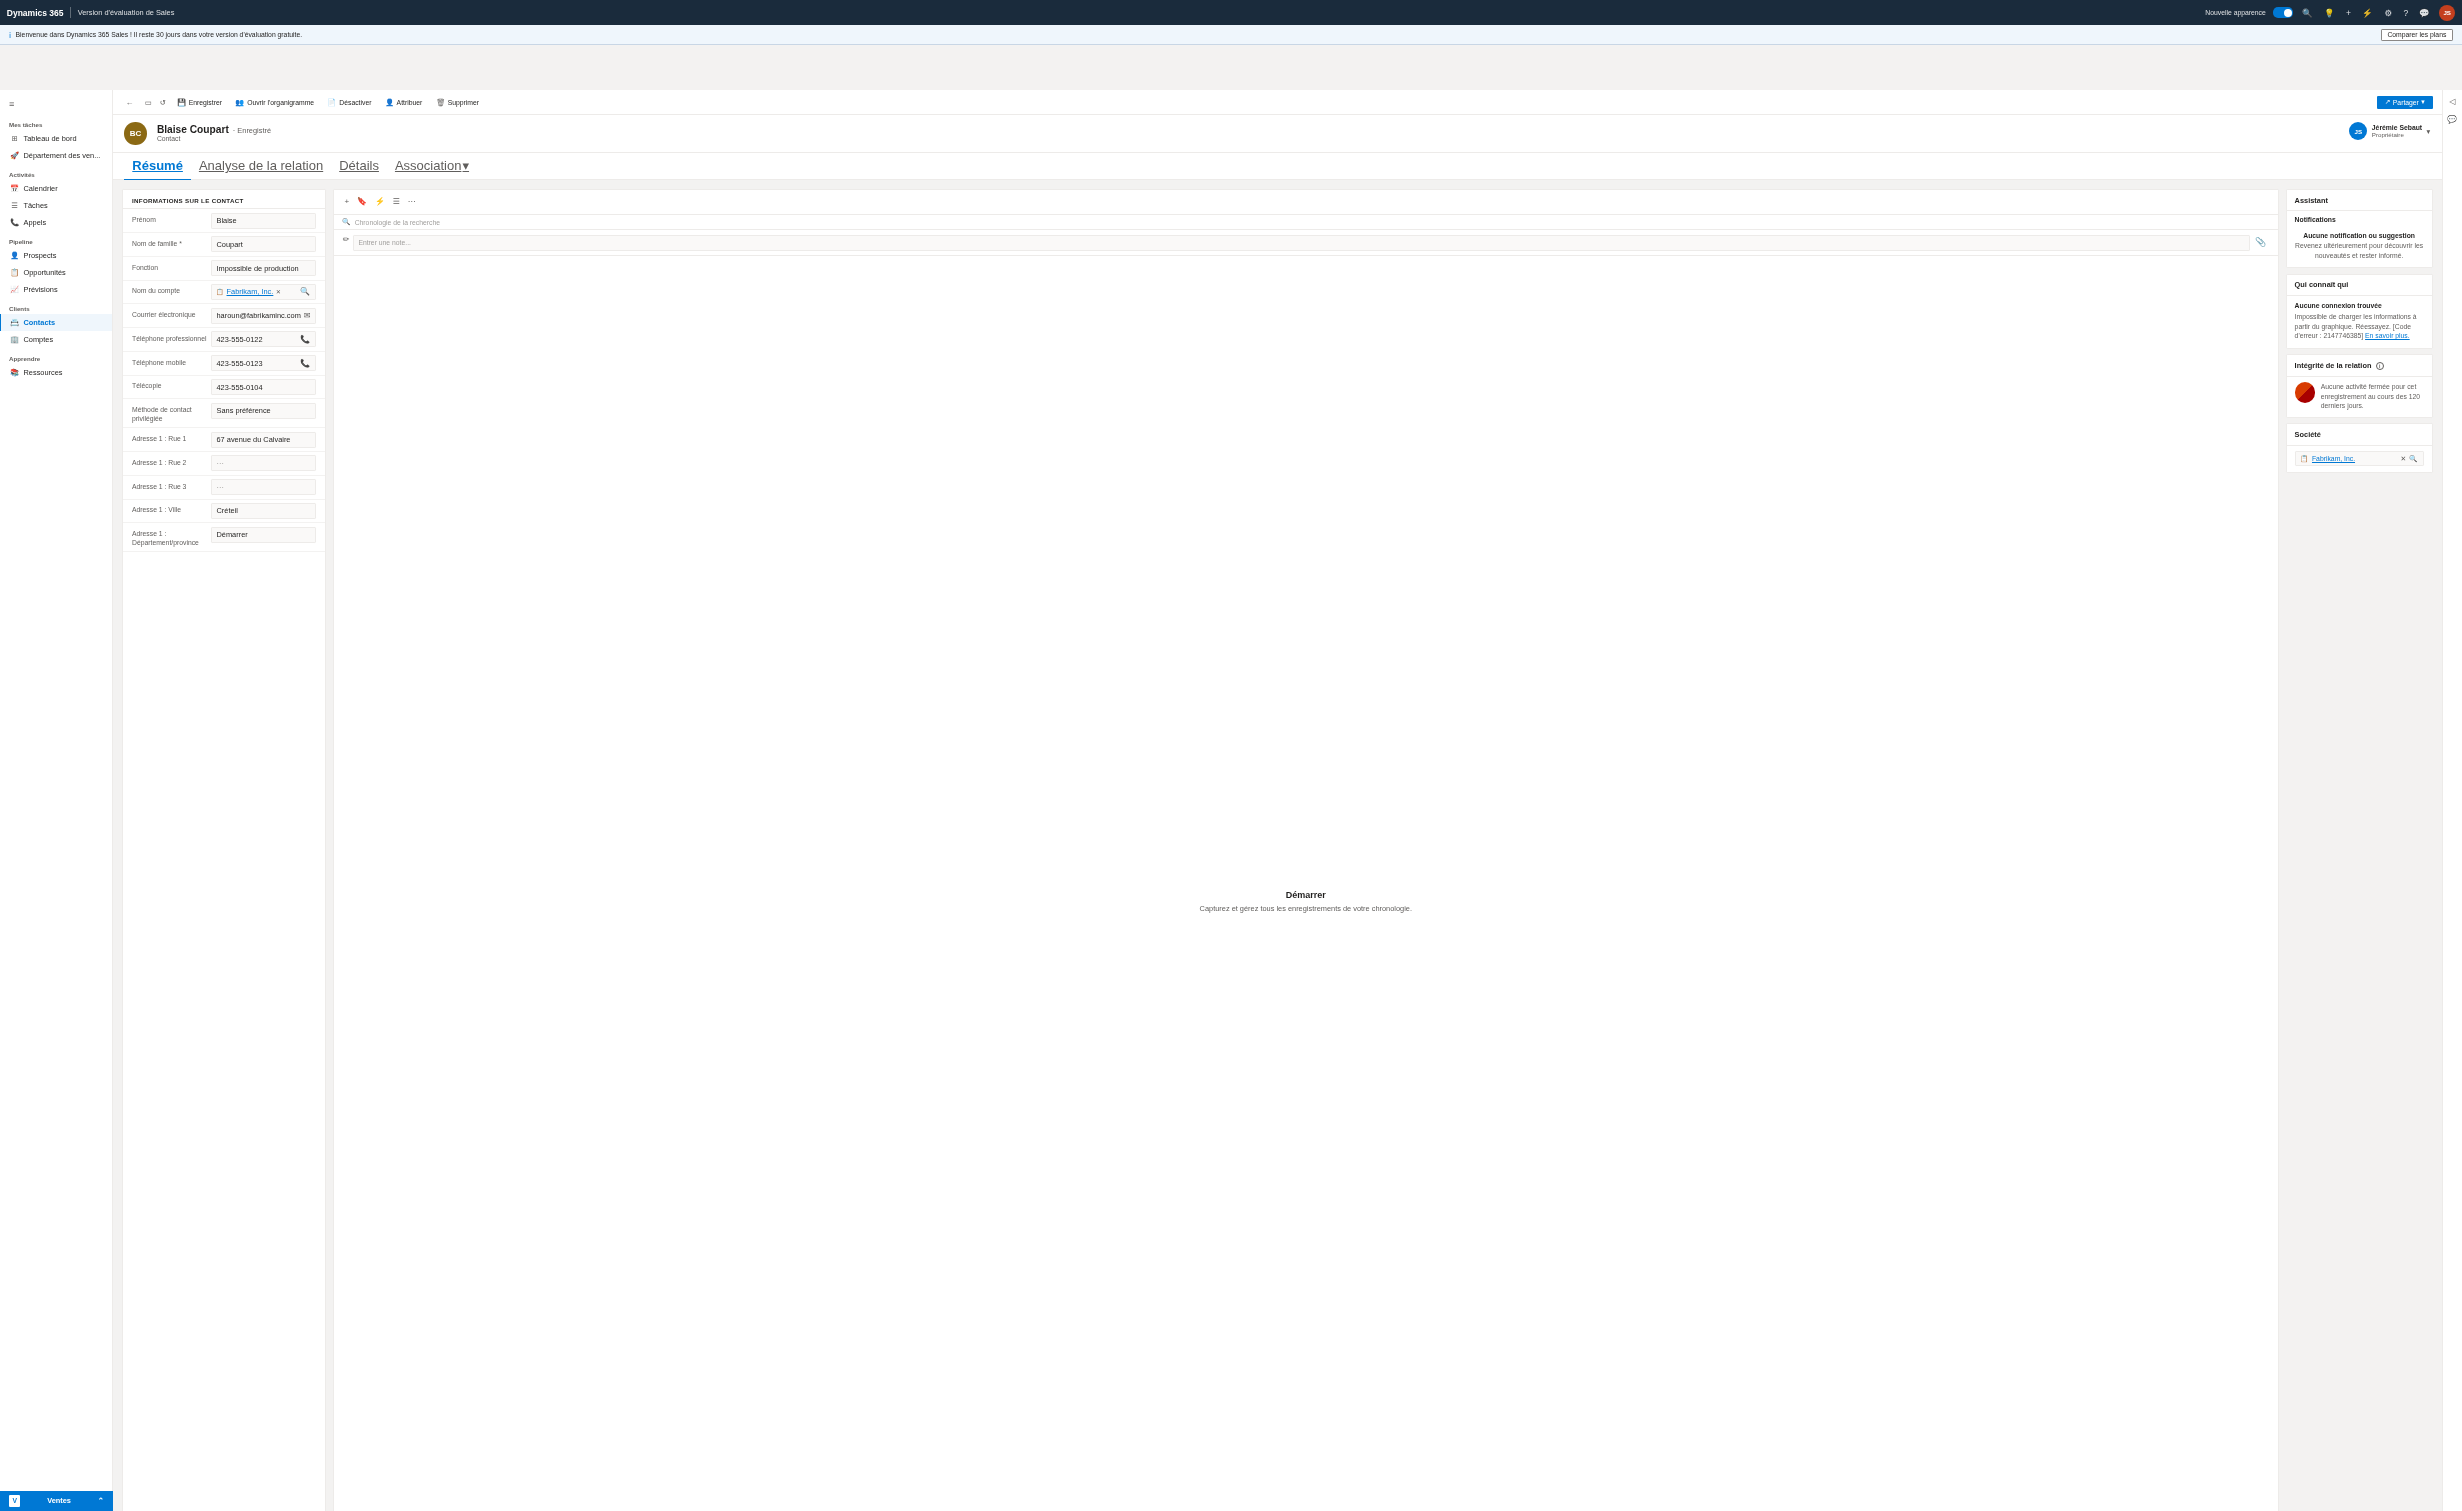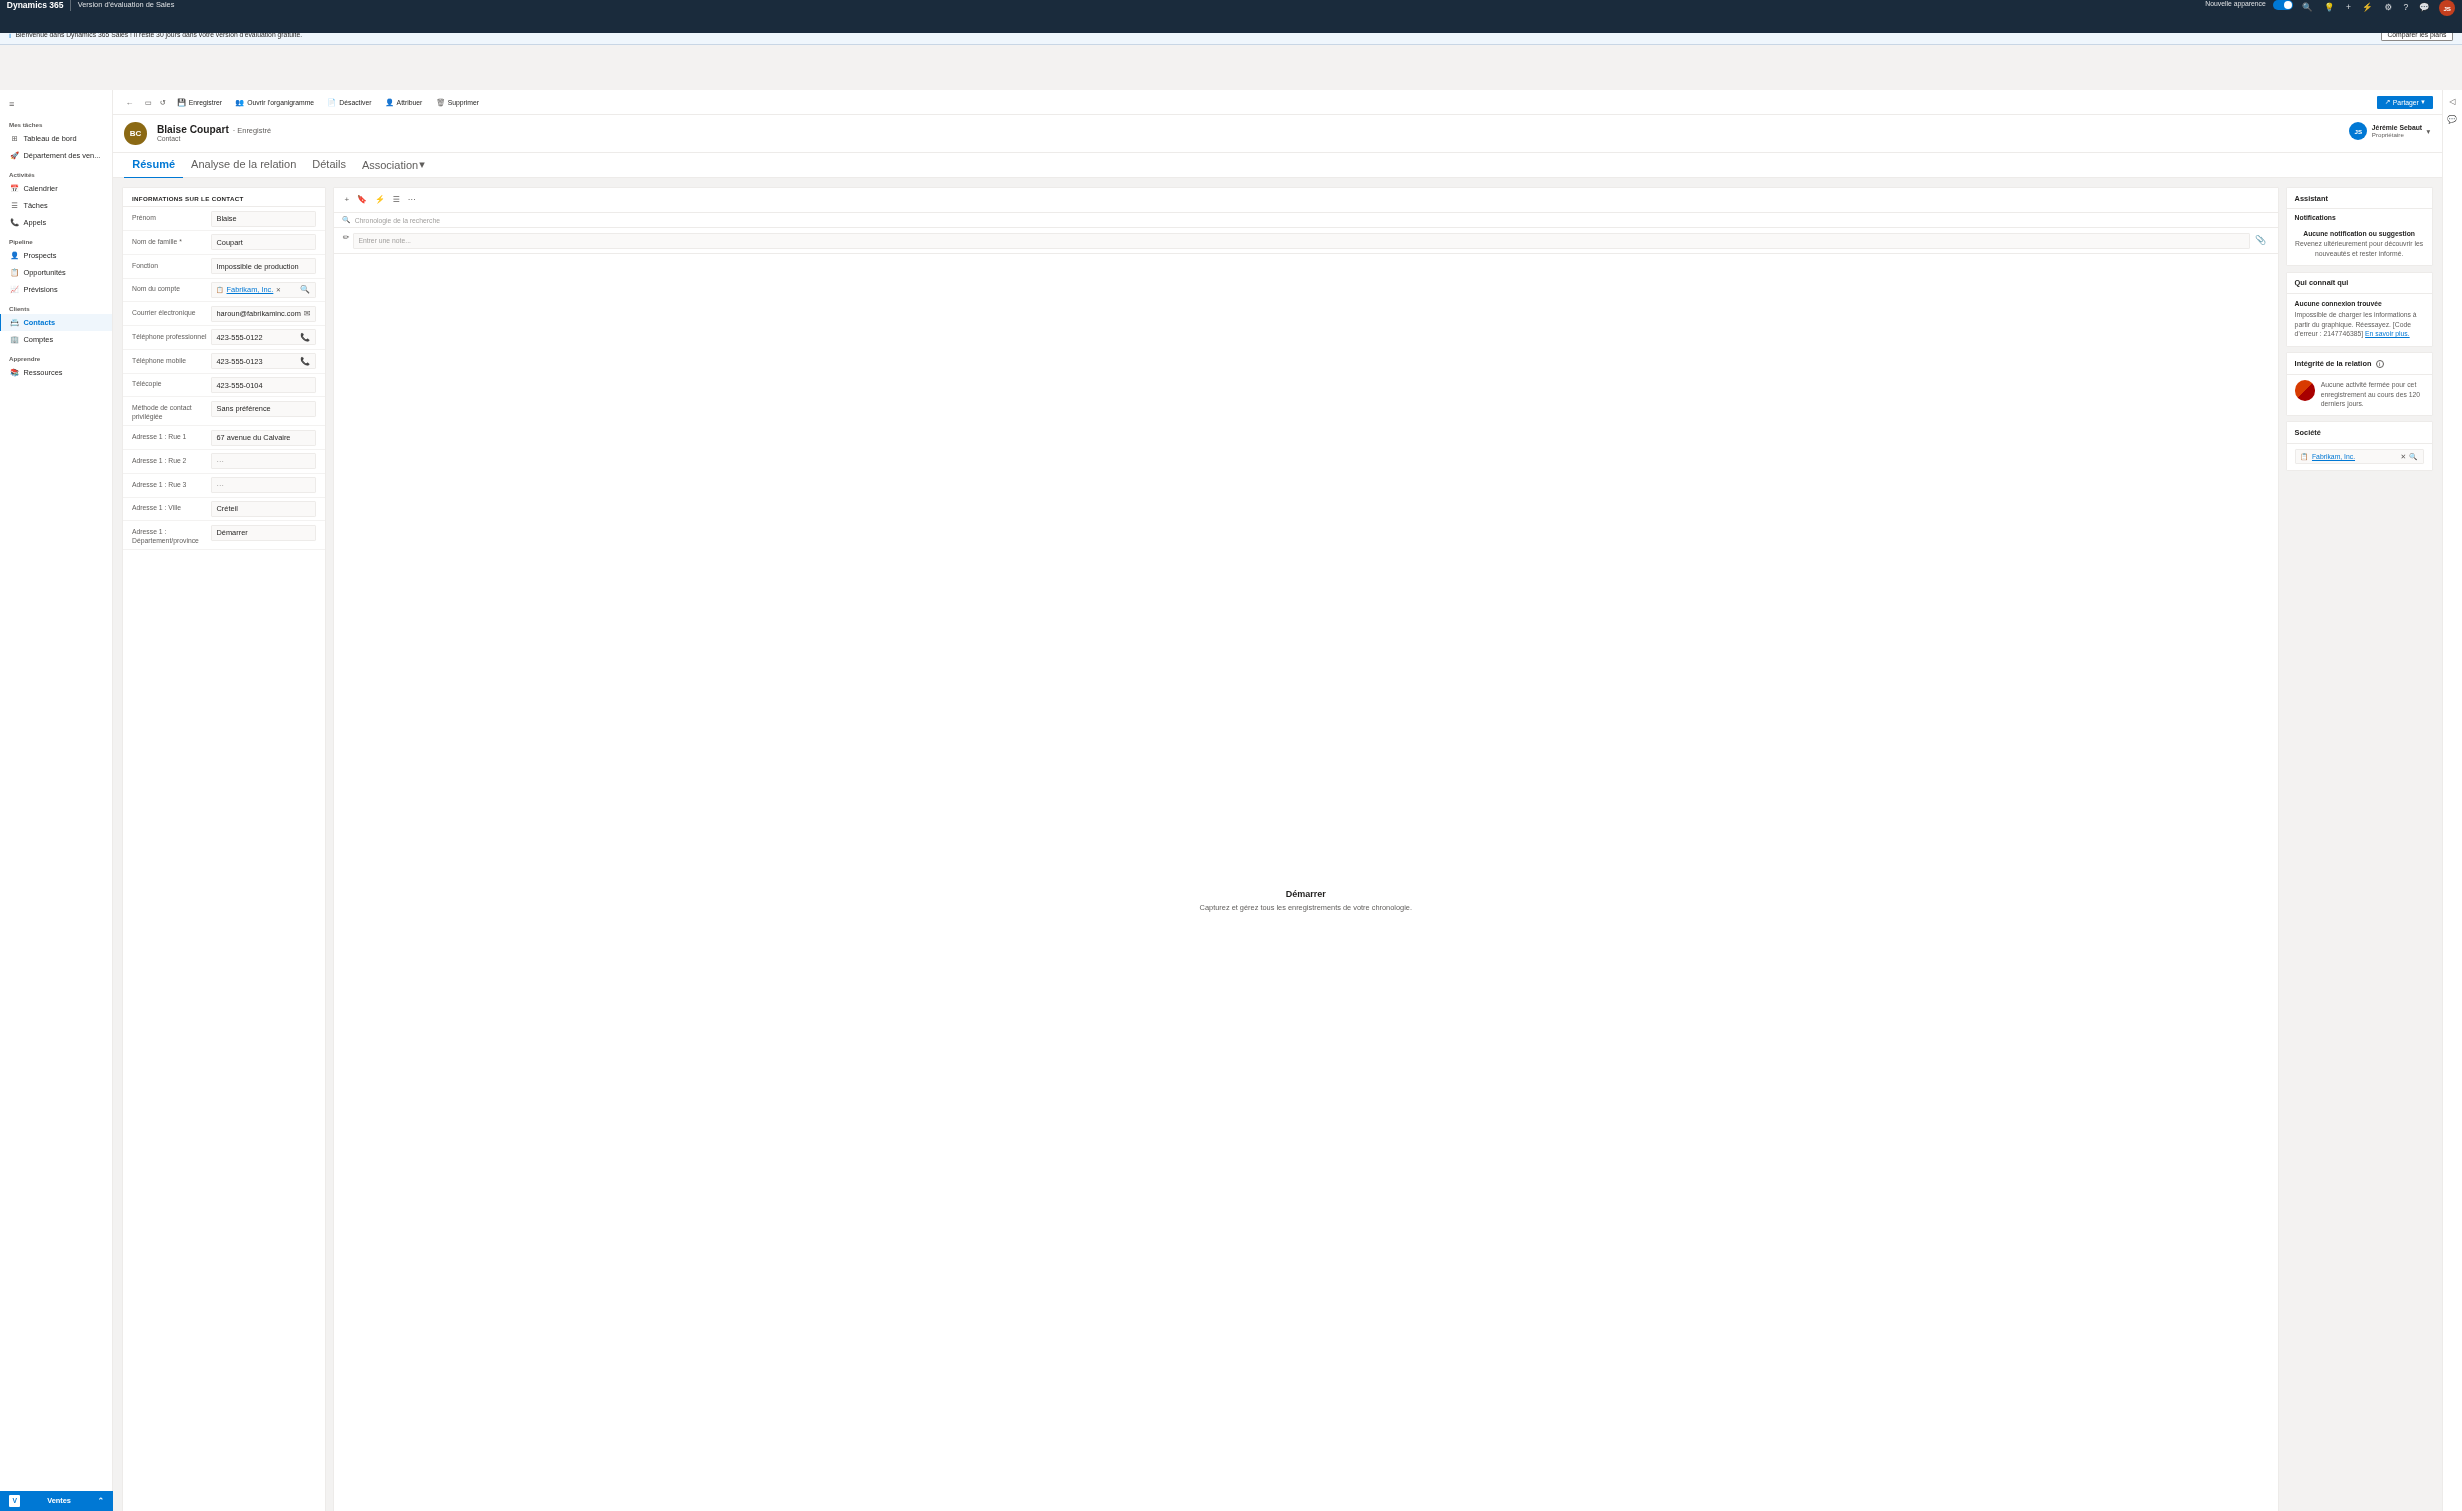--- a/index.html
+++ b/index.html
@@ -1,22 +1,23 @@
 <!DOCTYPE html>
 <html style="font-size:9px"><head>
   <meta charset="utf-8">
   <style>
     * { box-sizing: border-box; margin: 0; padding: 0; }
     body { font-family: 'Segoe UI', sans-serif; font-size: 7.4px; background: #f3f2f1; color: #201f1e; }
 
     
     .top-nav {
       background: #1a2b3c;
-      height: 33px;
-      display: flex;
+      height: 25px;
+      display: flex;
+      align-items: center;
       padding: 0 6.8px;
       color: white;
       gap: 6.8px;
       position: fixed;
       top: 0; left: 0; right: 0;
       z-index: 100;
     }
     .top-nav-brand { font-weight: 700; font-size: 8.5px; color: white; white-space: nowrap; }
     .top-nav-divider { width: 0.6px; height: 11.3px; background: rgba(255,255,255,0.3); }
     .top-nav-app { font-size: 7.4px; color: rgba(255,255,255,0.85); }
@@ -221,25 +222,26 @@
     
     .record-tabs {
       background: white;
       display: flex;
       padding: 0 11.3px;
       border-bottom: 1.1px solid #edebe9;
       flex-shrink: 0;
     }
     .record-tab {
       padding: 5.7px 8px;
-      font-size: 11px;
+      font-size: 13px;
       color: #605e5c;
       cursor: pointer;
       border-bottom: 1.1px solid transparent;
       margin-bottom: -1.1px;
+      text-decoration: underline;
     }
     .record-tab.active { color: #0078d4; border-bottom-color: #0078d4; font-weight: 600; }
     .record-tab-more { display: flex; align-items: center; gap: 1.1px; }
 
     
     .content-area {
       display: flex;
       gap: 0;
       flex: 1;
       padding: 9px;

